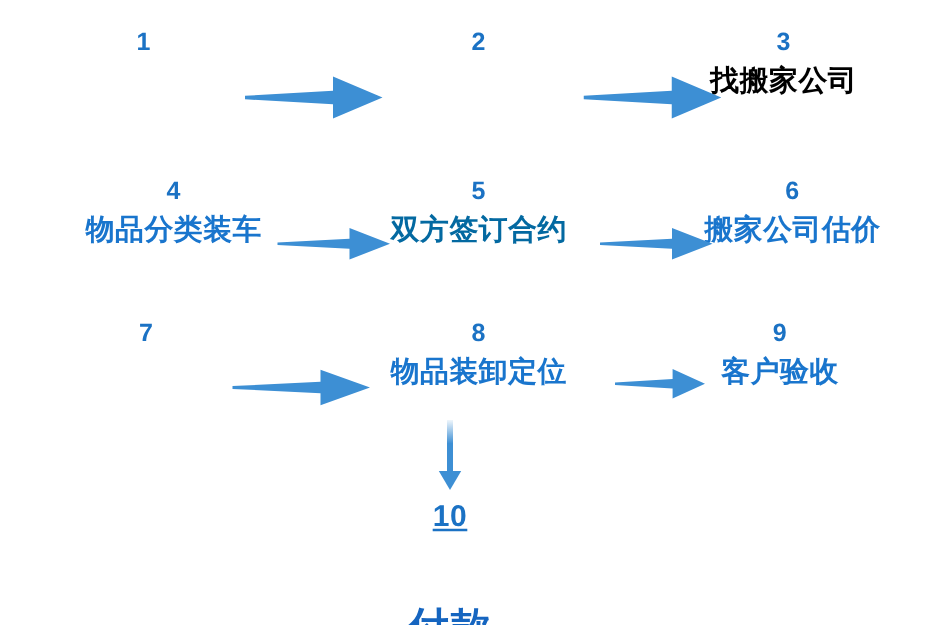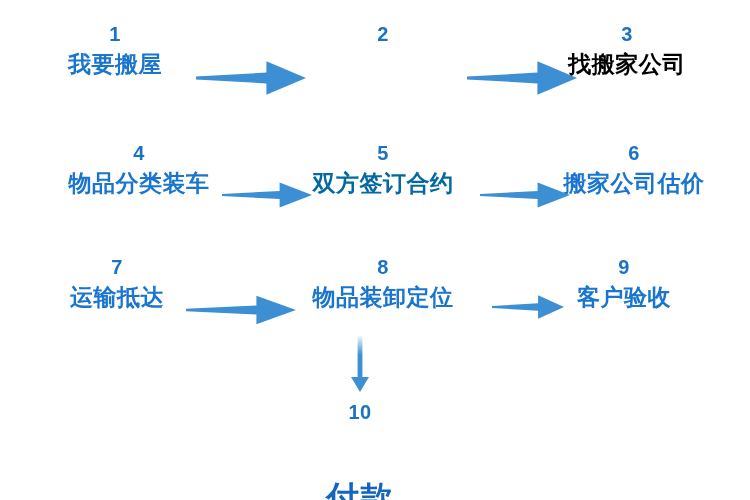--- a/index.html
+++ b/index.html
@@ -42,22 +42,23 @@
   }
   .step-label {
     font-size: 23px;
     font-weight: bold;
     line-height: 1;
     letter-spacing: 0.5px;
   }
 
   
   .step.final .step-number {
-    font-size: 20px;
+    font-size: 24px;
     margin-bottom: 23px;
+    text-decoration: underline;
   }
   .step.final .step-label {
     font-size: 33px;
     letter-spacing: 1px;
   }
 
   
   .arrow {
     position: absolute;
     display: block;
@@ -67,21 +68,20 @@
     overflow: visible;
   }
 </style>
 </head>
 <body>
 
 <div id="flowchart">
   <div id="steps-layer">
       <div class="step" style="left: 115px; top: 24px;">
         <div class="step-number" style="color: rgb(27, 114, 196);">1</div>
-        <div class="step-label" style="color: rgb(25, 117, 205);">我要搬屋</div>
       </div>
       <div class="step" style="left: 383px; top: 24px;">
         <div class="step-number" style="color: rgb(27, 114, 196);">2</div>
       </div>
       <div class="step" style="left: 627px; top: 24px;">
         <div class="step-number" style="color: rgb(27, 114, 196);">3</div>
         <div class="step-label" style="color: #000000;">找搬家公司</div>
       </div>
       <div class="step" style="left: 139px; top: 143px;">
         <div class="step-number" style="color: rgb(27, 114, 196);">4</div>
@@ -90,21 +90,20 @@
       <div class="step" style="left: 383px; top: 143px;">
         <div class="step-number" style="color: rgb(27, 114, 196);">5</div>
         <div class="step-label" style="color: #0369a1;">双方签订合约</div>
       </div>
       <div class="step" style="left: 634px; top: 143px;">
         <div class="step-number" style="color: rgb(27, 114, 196);">6</div>
         <div class="step-label" style="color: rgb(25, 117, 205);">搬家公司估价</div>
       </div>
       <div class="step" style="left: 117px; top: 257px;">
         <div class="step-number" style="color: rgb(27, 114, 196);">7</div>
-        <div class="step-label" style="color: rgb(25, 117, 205);">运输抵达</div>
       </div>
       <div class="step" style="left: 383px; top: 257px;">
         <div class="step-number" style="color: rgb(27, 114, 196);">8</div>
         <div class="step-label" style="color: rgb(25, 117, 205);">物品装卸定位</div>
       </div>
       <div class="step" style="left: 624px; top: 257px;">
         <div class="step-number" style="color: rgb(27, 114, 196);">9</div>
         <div class="step-label" style="color: rgb(25, 117, 205);">客户验收</div>
       </div>
       <div class="step final" style="left: 360px; top: 402px;">

